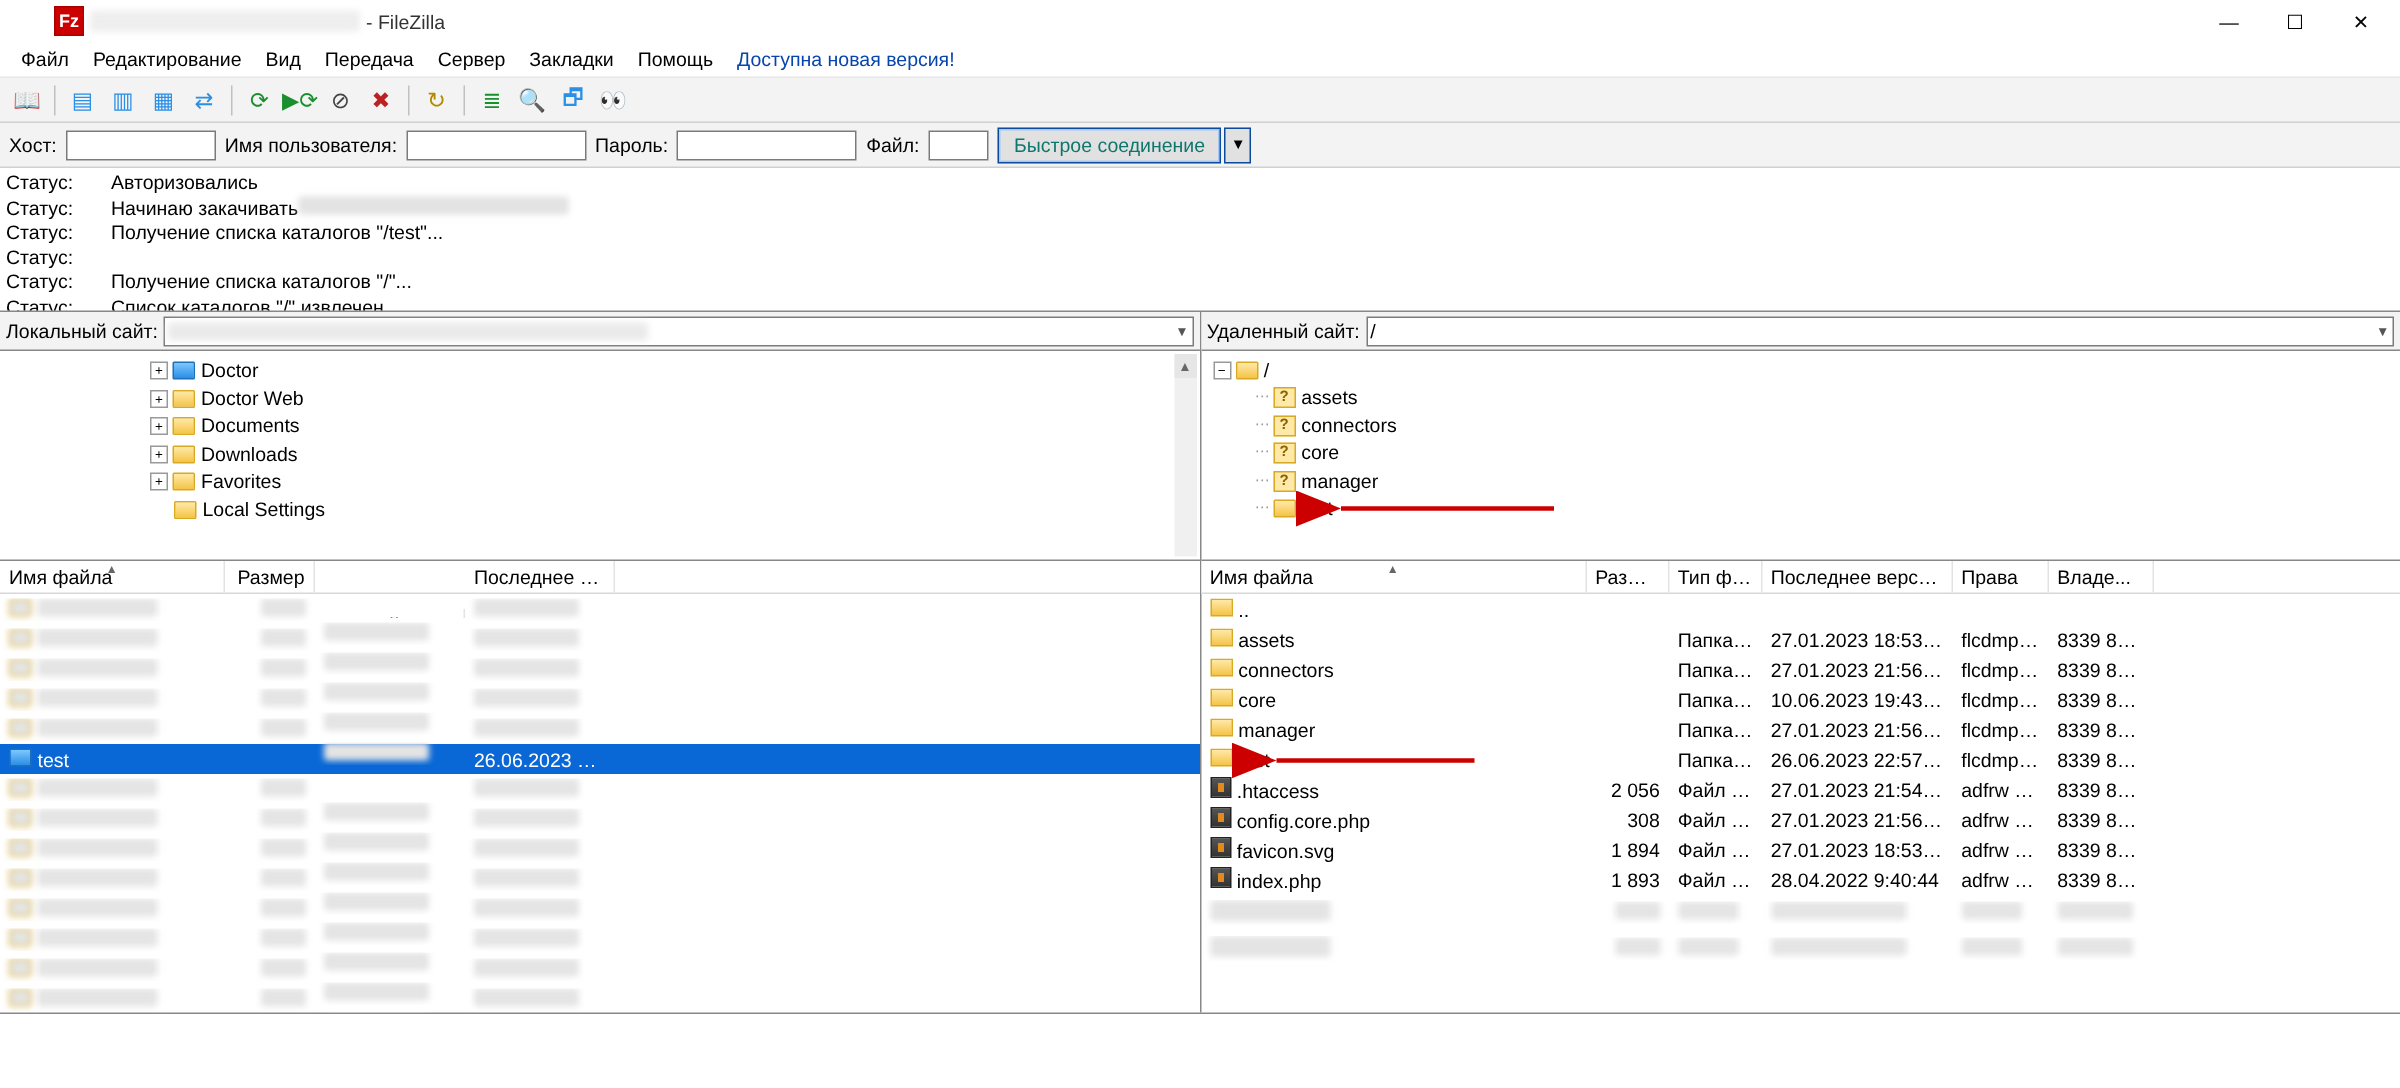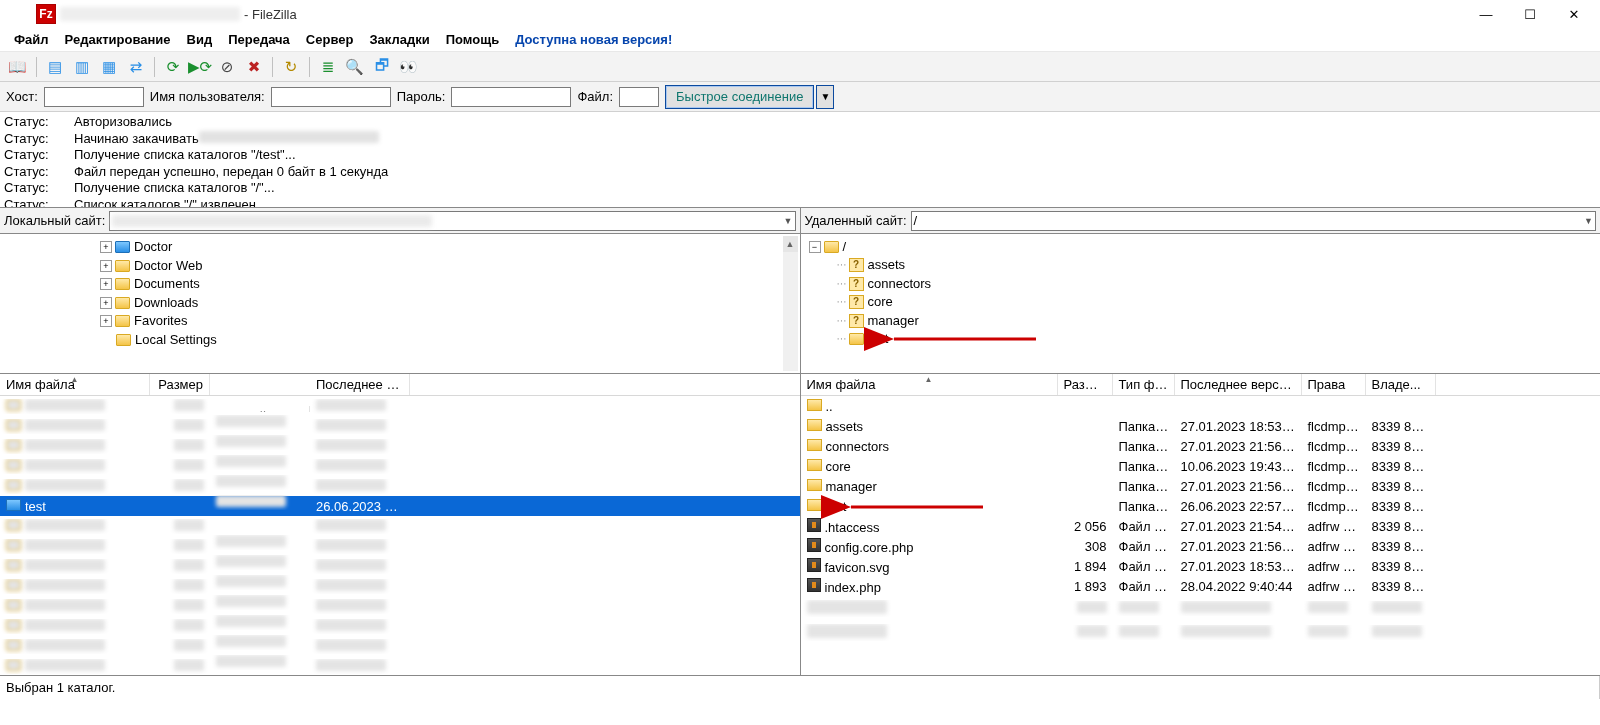--- a/index.html
+++ b/index.html
@@ -8,21 +8,21 @@
   
   .titlebar { display: flex; align-items: center; height: 28px; background: #fff; padding: 0 4px; margin-left: 32px; }
   .titlebar .logo { width: 20px; height: 20px; background: #c00; color:#fff; font-weight:bold; font-size:12px; display:flex; align-items:center; justify-content:center; border:1px solid #a00; margin-right:4px;}
   .titlebar .title-text { flex: 0 0 auto; color: #333; }
   .titlebar .blur-title { display:inline-block; width:180px; height:14px; background:#eee; filter: blur(2px); margin-right:4px; border-radius:2px;}
   .titlebar .spacer { flex: 1; }
   .titlebar .winbtn { width: 44px; height: 28px; display:flex; align-items:center; justify-content:center; color:#000; }
 
   
   .menubar { display:flex; align-items:center; height:24px; background:#fff; padding:0 6px; border-bottom:1px solid #e8e8e8;}
-  .menubar span { padding:3px 8px; cursor:default;font-weight:bold; }
+  .menubar span { padding:3px 8px; cursor:default; }
   .menubar .newver { color:#0645ad; }
 
   
   .toolbar { display:flex; align-items:center; height:30px; background:#f3f3f3; padding:2px 6px; gap:3px; border-bottom:1px solid #d0d0d0;}
   .tbtn { width:24px; height:24px; display:flex; align-items:center; justify-content:center; font-size:15px; border:1px solid transparent; border-radius:2px;}
   .tsep { width:1px; height:20px; background:#c0c0c0; margin:0 3px;}
 
   
   .quickbar { display:flex; align-items:center; height:30px; background:#f3f3f3; padding:2px 6px; gap:6px; border-bottom:1px solid #d0d0d0;}
   .quickbar label { font-size:13px; }
@@ -152,21 +152,20 @@
       <span class="lbl">Статус:</span>
       <span>Начинаю закачивать </span>
       <span class="blur"></span>
     </div>
   <div class="row">
       <span class="lbl">Статус:</span>
       <span>Получение списка каталогов "/test"...</span>
     </div>
   <div class="row">
       <span class="lbl">Статус:</span>
-      <span>Файл передан успешно, передан 0 байт в 1 секунда</span>
     </div>
   <div class="row">
       <span class="lbl">Статус:</span>
       <span>Получение списка каталогов "/"...</span>
     </div>
   <div class="row">
       <span class="lbl">Статус:</span>
       <span>Список каталогов "/" извлечен</span>
     </div>
 </div>
@@ -471,14 +470,13 @@
               </marker>
             </defs>
             <line x1="140" y1="9" x2="8" y2="9" stroke="#c00" stroke-width="3" marker-end="url(#ah2)"></line>
           </svg></div>
       </div>
   </div>
 
 </div>
 
 <div class="statusbar">
-  <div class="sb">Выбран 1 каталог.</div>
 </div>
 
 </body></html>

